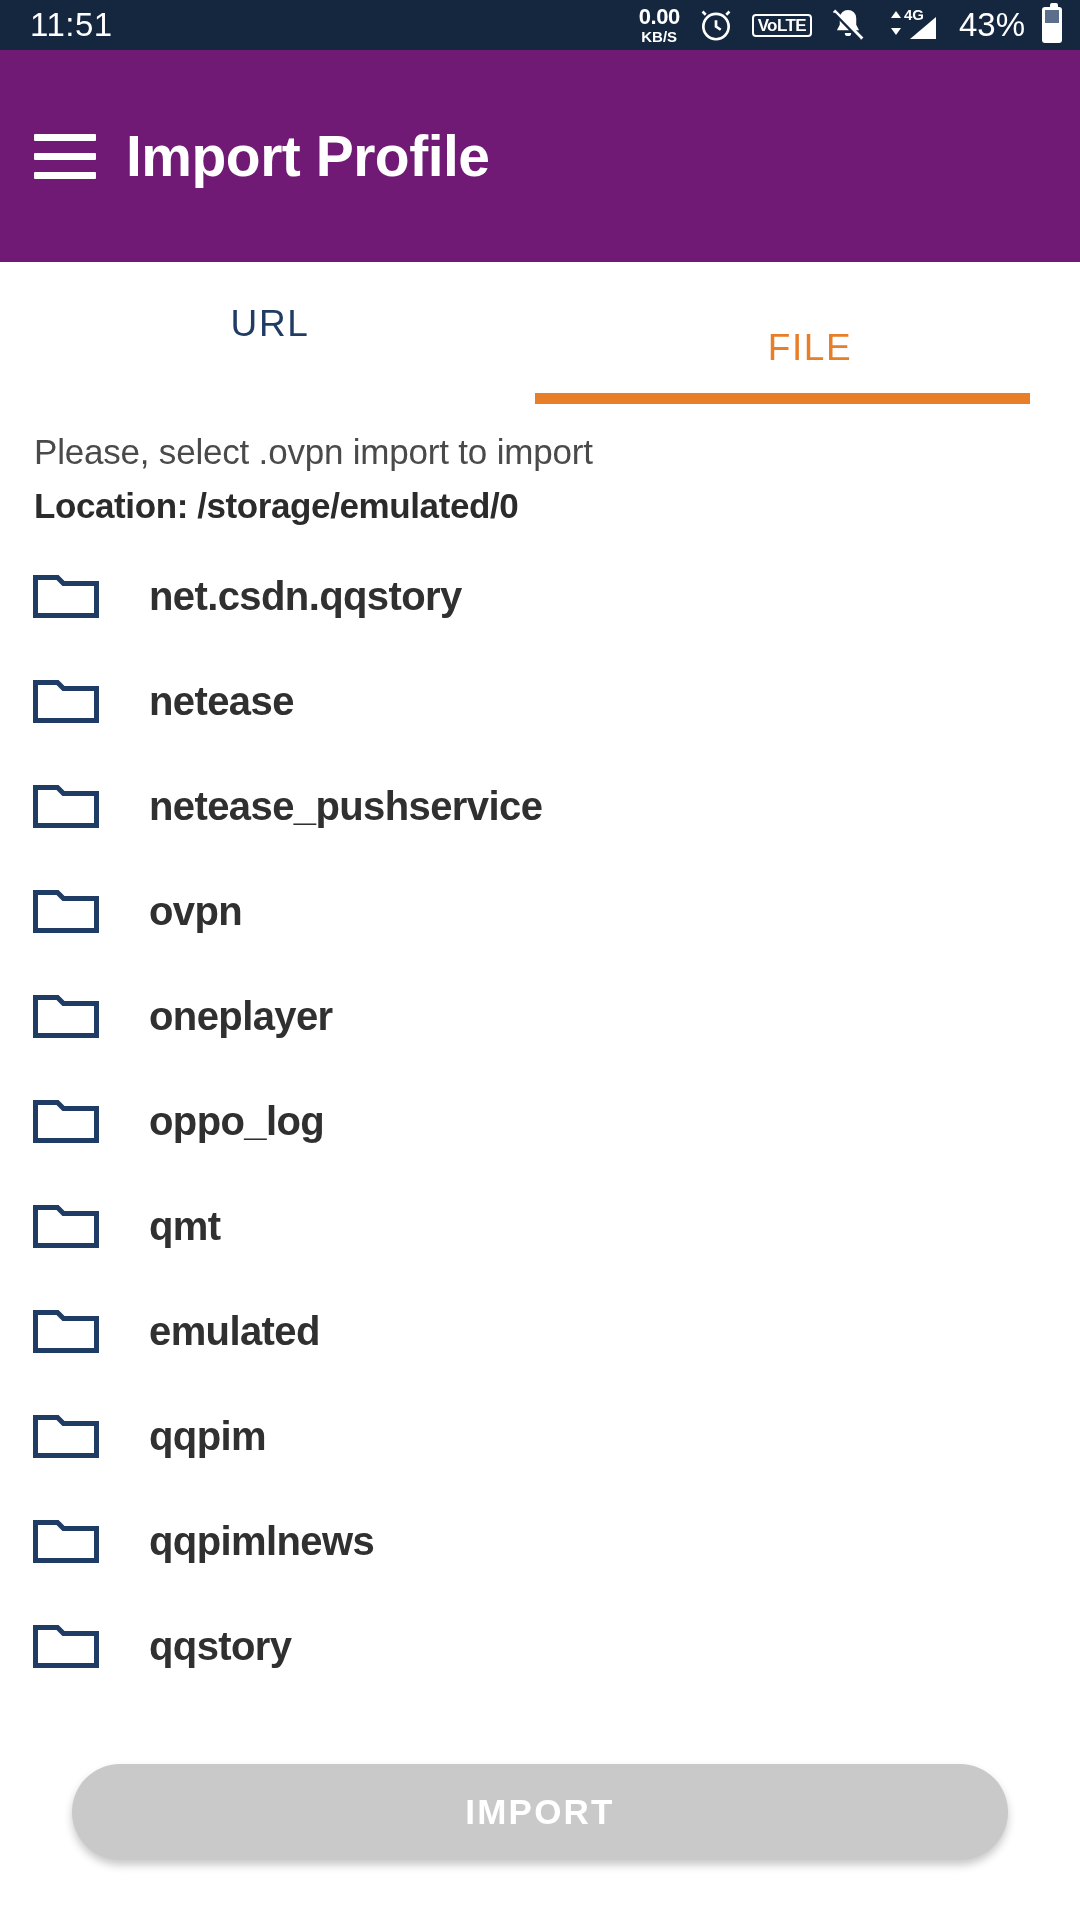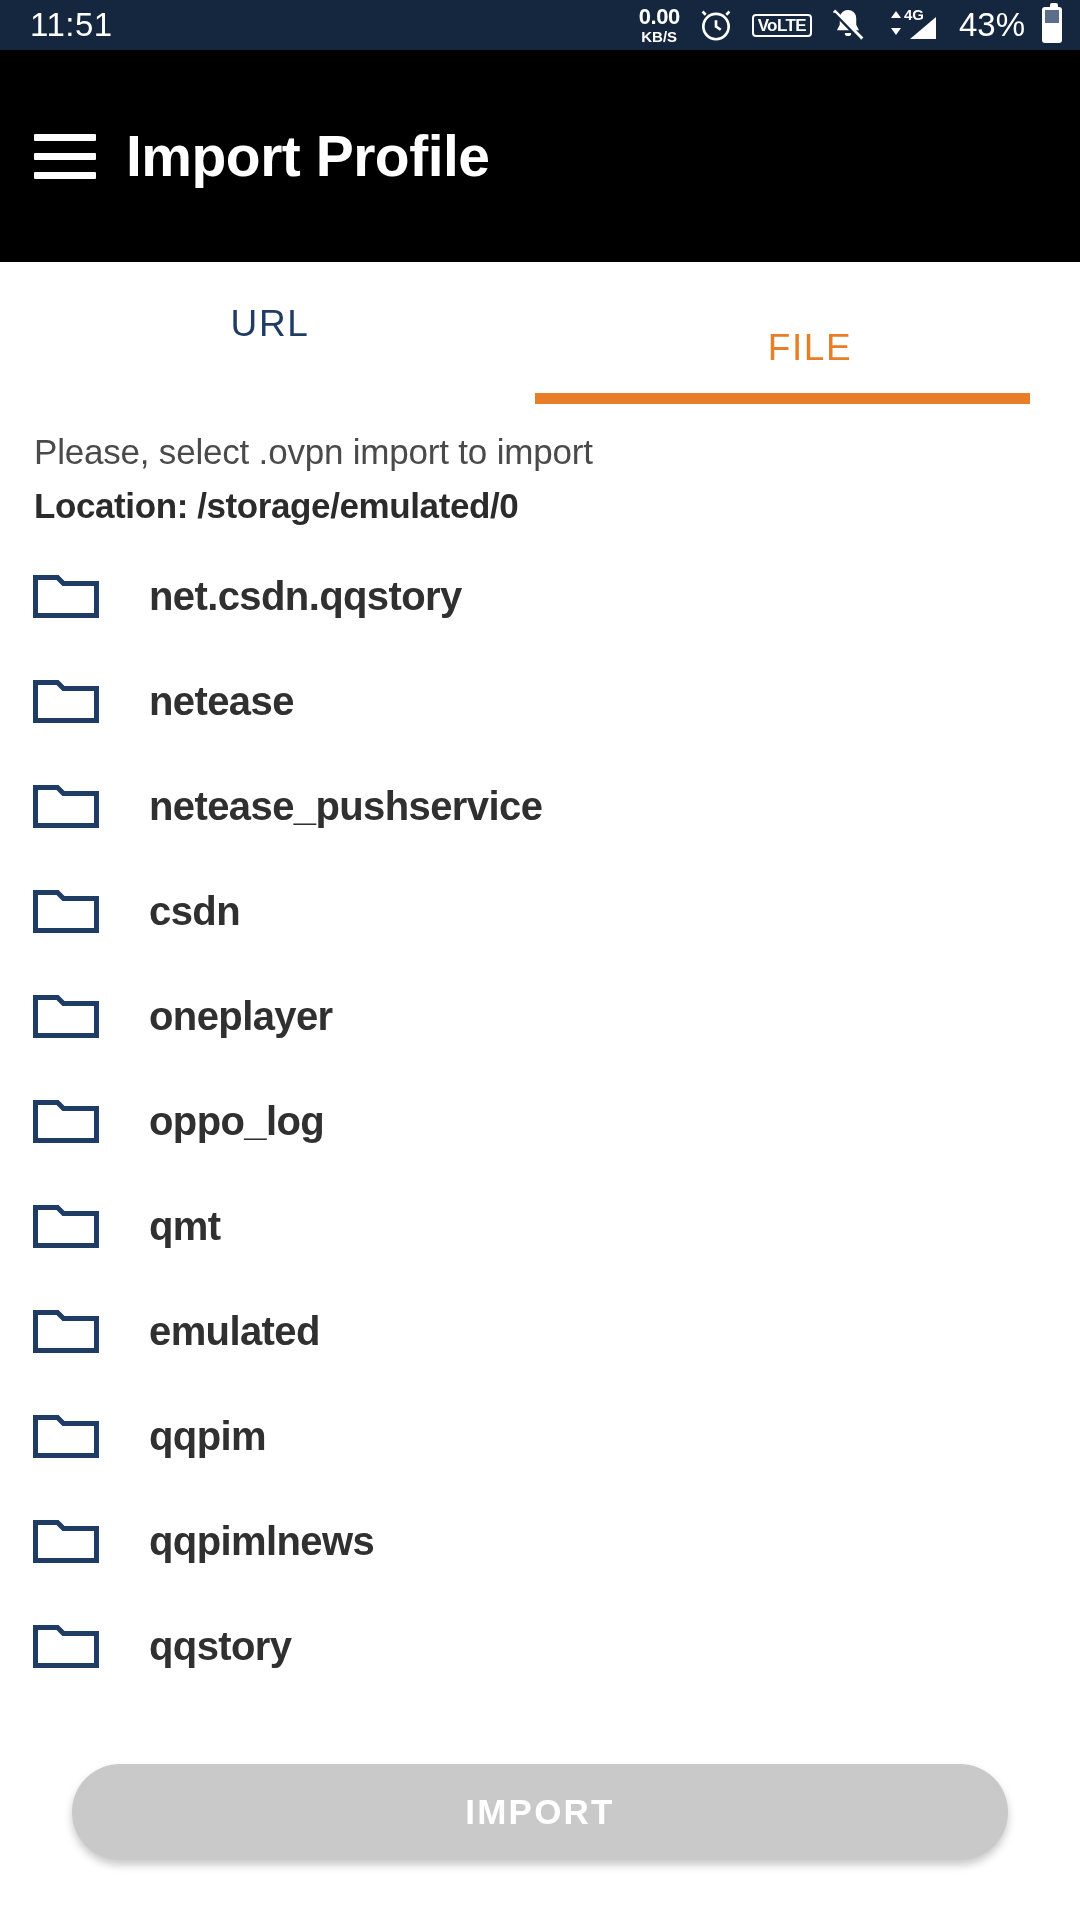--- a/index.html
+++ b/index.html
@@ -32,21 +32,21 @@
     width:20px; height:36px; border:3px solid #fff; border-radius:3px;
     position:relative; background:linear-gradient(to top,#fff 0 58%,#5b6f8c 58% 100%);
   }
   .batt:before {
     content:""; position:absolute; top:-7px; left:5px; width:8px; height:5px;
     background:#fff; border-radius:2px 2px 0 0;
   }
 
   
   .appbar {
-    height:212px; background:#000000;
+    height:212px; background:#701a75;
     display:flex; align-items:center; padding:0 0 0 34px;
   }
   .hamburger { width:62px; display:flex; flex-direction:column; gap:12px; cursor:pointer; }
   .hamburger span { display:block; height:7px; background:#fff; border-radius:1px; }
   .appbar-title {
     margin-left:30px; color:#fff; font-size:57px; font-weight:bold;
     letter-spacing:-0.5px;
   }
 
   
@@ -171,21 +171,21 @@
       <div class="filerow">
         <svg class="folder-icon" viewBox="0 0 66 47">
           <path d="M2.5 4.5 h22 l6 6 h33 v32 h-61 Z" fill="none" stroke="#1f3c64" stroke-width="5"></path>
         </svg>
         <span class="filename">netease_pushservice</span>
       </div>
       <div class="filerow">
         <svg class="folder-icon" viewBox="0 0 66 47">
           <path d="M2.5 4.5 h22 l6 6 h33 v32 h-61 Z" fill="none" stroke="#1f3c64" stroke-width="5"></path>
         </svg>
-        <span class="filename">csdn</span>
+        <span class="filename">ovpn</span>
       </div>
       <div class="filerow">
         <svg class="folder-icon" viewBox="0 0 66 47">
           <path d="M2.5 4.5 h22 l6 6 h33 v32 h-61 Z" fill="none" stroke="#1f3c64" stroke-width="5"></path>
         </svg>
         <span class="filename">oneplayer</span>
       </div>
       <div class="filerow">
         <svg class="folder-icon" viewBox="0 0 66 47">
           <path d="M2.5 4.5 h22 l6 6 h33 v32 h-61 Z" fill="none" stroke="#1f3c64" stroke-width="5"></path>

